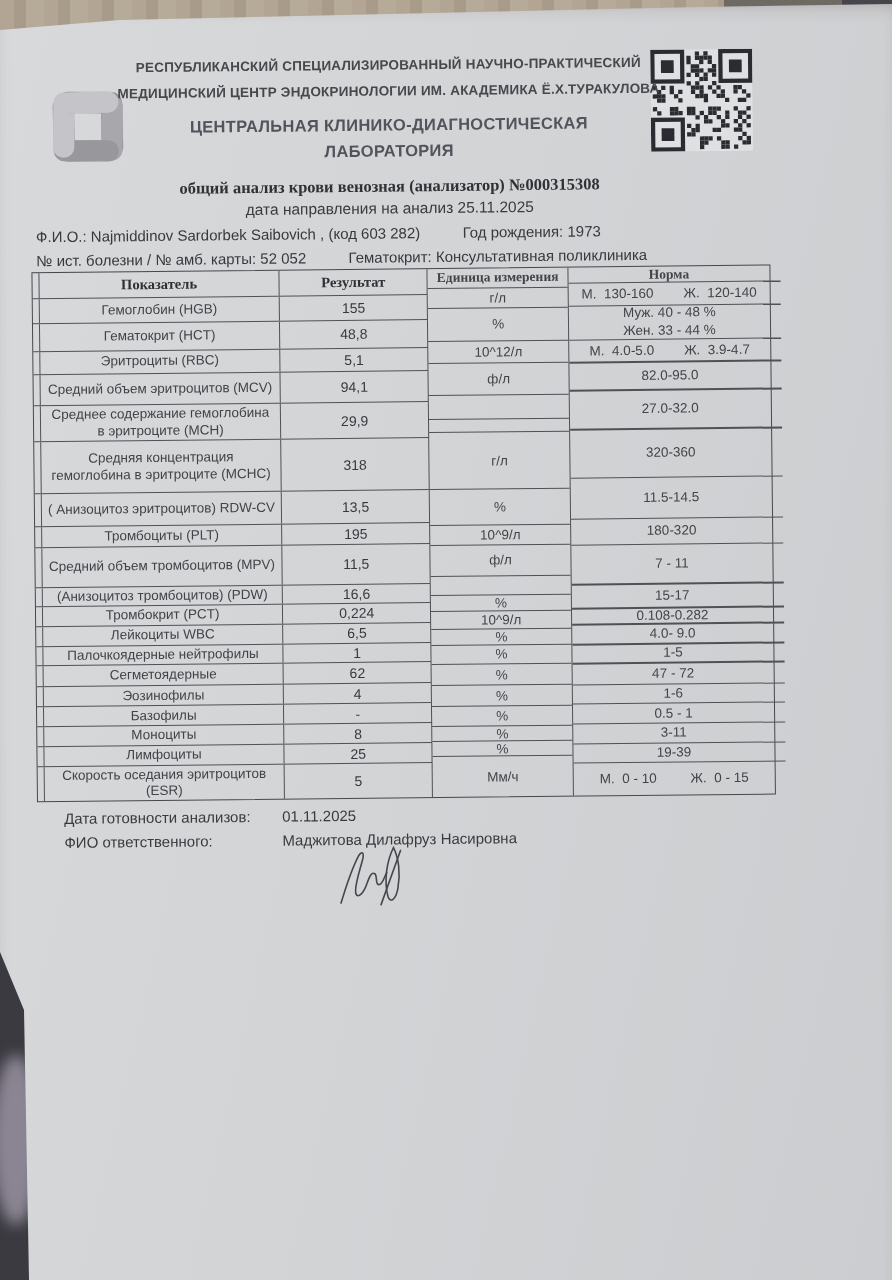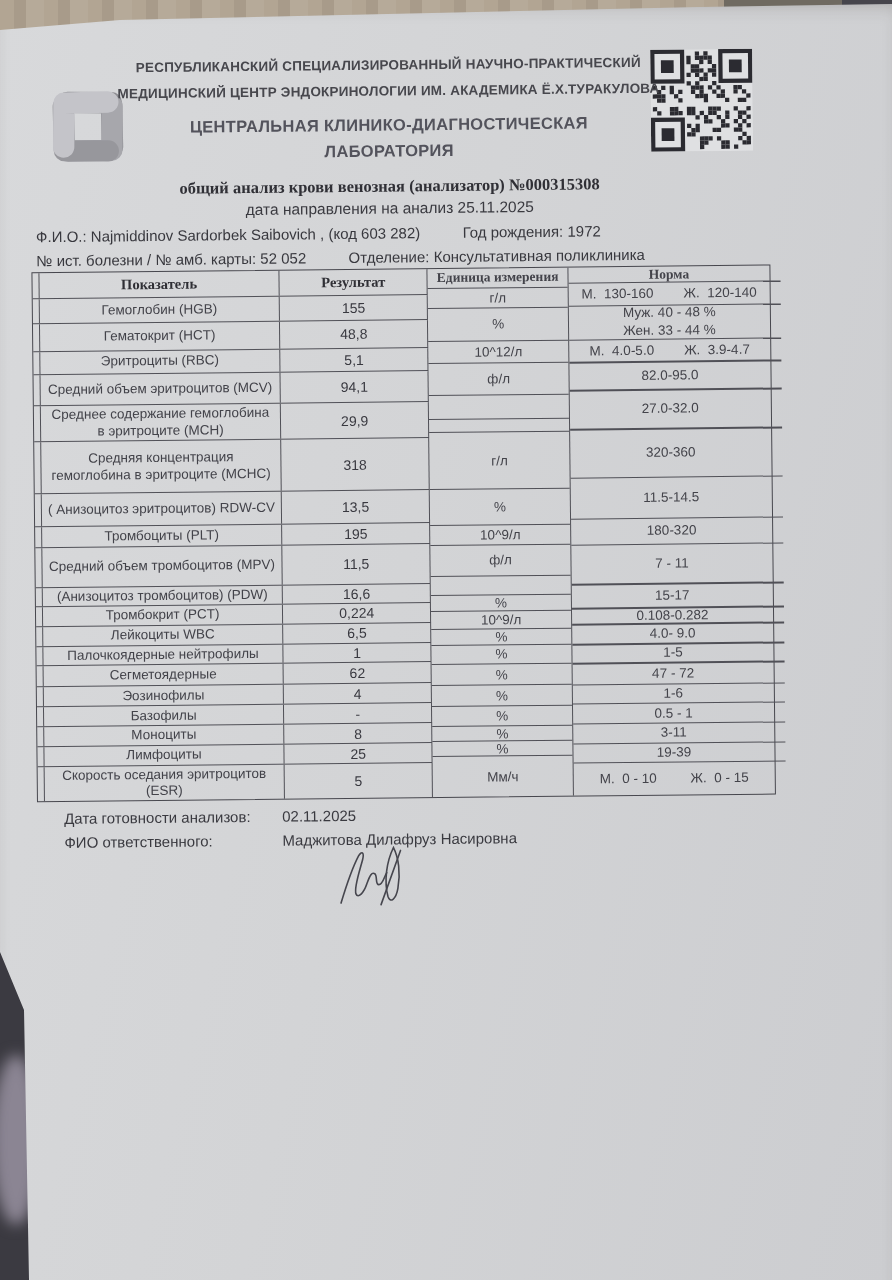--- a/index.html
+++ b/index.html
@@ -247,28 +247,28 @@
     <div class="abs title-line">общий анализ крови венозная (анализатор) №000315308</div>
     <div class="abs date-line">дата направления на анализ 25.11.2025</div>
 
     <div class="abs pat-line1">
       <span>Ф.И.О.:</span>
       <span> </span>
       <span>Najmiddinov Sardorbek Saibovich , (код 603 282)</span>
       <span class="gap-lg"></span>
       <span>Год рождения:</span>
       <span> </span>
-      <span>1972</span>
+      <span>1973</span>
     </div>
     <div class="abs pat-line2">
       <span>№ ист. болезни / № амб. карты:</span>
       <span> </span>
       <span>52 052</span>
       <span class="gap-lg"></span>
-      <span>Отделение:</span>
+      <span>Гематокрит:</span>
       <span> </span>
       <span>Консультативная поликлиника</span>
     </div>
 
     <div class="abs lab-table">
       <div class="main-cols" id="main-cols">
           <div class="mrow" style="height: 26px;">
             <div class="stub"></div>
             <div class="cname hdr-serif">Показатель</div>
             <div class="cres hdr-serif">Результат</div>
@@ -414,21 +414,21 @@
           <div class="ncell" style="height: 20px;">0.5 - 1</div>
           <div class="ncell" style="height: 20px;">3-11</div>
           <div class="ncell" style="height: 19px;">19-39</div>
           <div class="ncell" style="height: 33px;">М.  0 - 10         Ж.  0 - 15</div>
         </div>
     </div>
 
     <div class="abs footer-block">
       <div class="frow">
         <div class="flabel">Дата готовности анализов:</div>
-        <div class="fvalue">02.11.2025</div>
+        <div class="fvalue">01.11.2025</div>
       </div>
       <div class="frow">
         <div class="flabel">ФИО ответственного:</div>
         <div class="fvalue">Маджитова Дилафруз Насировна</div>
       </div>
     </div>
 
     <div class="abs sig-wrap">
       <svg width="86" height="66" viewBox="0 0 86 66" fill="none" stroke="#46464e" stroke-width="1.6" stroke-linecap="round">
         <path d="M 10,60 C 15,44 21,26 28,13 C 31,8 34,9 32,17 C 28,31 23,45 25,51 C 27,56 33,50 36,41 C 39,33 41,29 44,31 C 47,33 44,42 48,42 C 52,42 53,35 56,30"></path>

